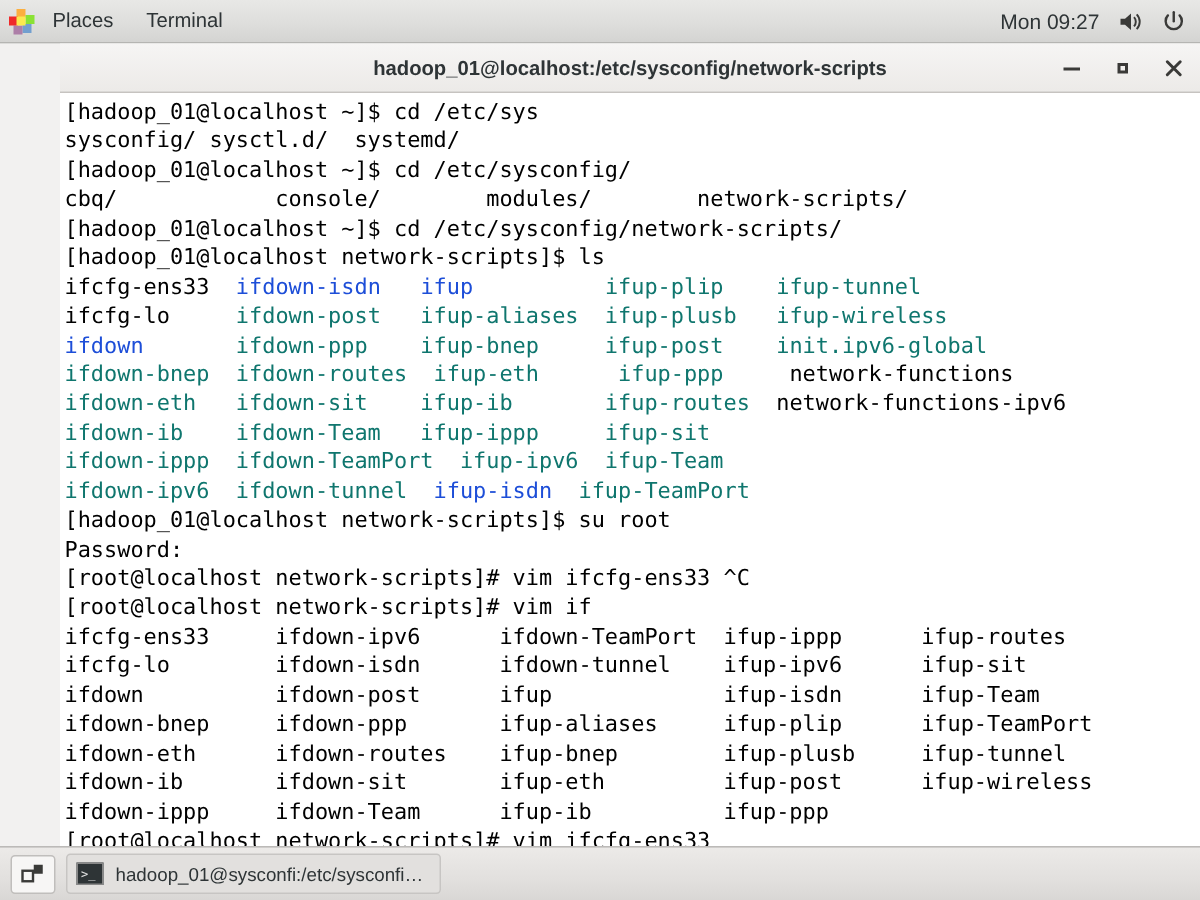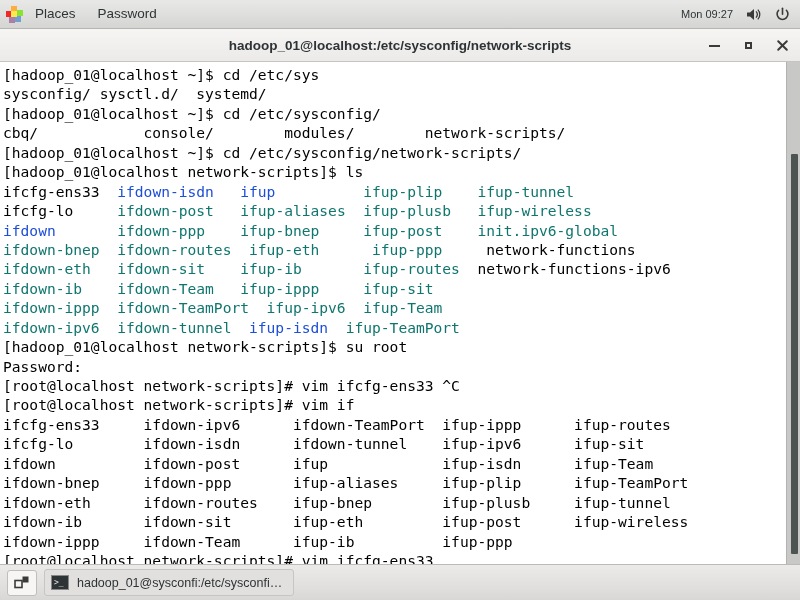--- a/index.html
+++ b/index.html
@@ -33,27 +33,28 @@
   #apps-icon i:nth-child(2){ left:11px;top:4px;  background:#8ae234; }
   #apps-icon i:nth-child(3){ left:9px; top:10px; background:#729fcf; }
   #apps-icon i:nth-child(4){ left:3px; top:11px; background:#ad7fa8; }
   #apps-icon i:nth-child(5){ left:0px; top:5px;  background:#ef2929; }
   #apps-icon i:nth-child(6){ left:5px; top:5px;  background:#fce94f; }
 
   #panel-right {
     margin-left: auto; display: flex; align-items: center;
     padding-right: 9px; gap: 12px;
   }
-  #clock { font-size: 11px; color: #2e3436; white-space: nowrap; }
+  #clock { font-size: 14px; color: #2e3436; white-space: nowrap; }
   .panel-icon { width: 17px; height: 17px; display: block; }
 
   
   #terminal-window {
     position: absolute; left: 0; top: 29px; width: 800px; height: 535px;
     background: #f2f1f0;
+    padding-left: 40px;
   }
   #titlebar {
     position: relative; height: 33px; width: 100%;
     background: linear-gradient(to bottom, #f6f5f4 0%, #eceae8 100%);
     border-bottom: 1px solid #c6c3c0;
     display: flex; align-items: center; justify-content: center;
   }
   #window-title {
     font-size: 13.5px; font-weight: bold; color: #2e3436;
     white-space: nowrap;
@@ -140,21 +141,21 @@
 <div id="top-panel">
   <span id="apps-icon">
     <i></i>
       <i></i>
       <i></i>
       <i></i>
       <i></i>
       <i></i>
   </span>
   <span class="panel-menu">Places</span>
-  <span class="panel-menu">Password</span>
+  <span class="panel-menu">Terminal</span>
 
   <span id="panel-right">
     <span id="clock">Mon 09:27</span>
     <span class="panel-icon">
       <svg width="17" height="17" viewBox="0 0 17 17">
         <path d="M2 6.5 h3 L9 3 v11 L5 10.5 H2 Z" fill="#3a3a38"></path>
         <path d="M11 5.4 a4.6 4.6 0 0 1 0 6.2" stroke="#3a3a38" stroke-width="1.3" fill="none"></path>
         <path d="M12.8 3.6 a7 7 0 0 1 0 9.8" stroke="#3a3a38" stroke-width="1.3" fill="none"></path>
       </svg>
     </span>

